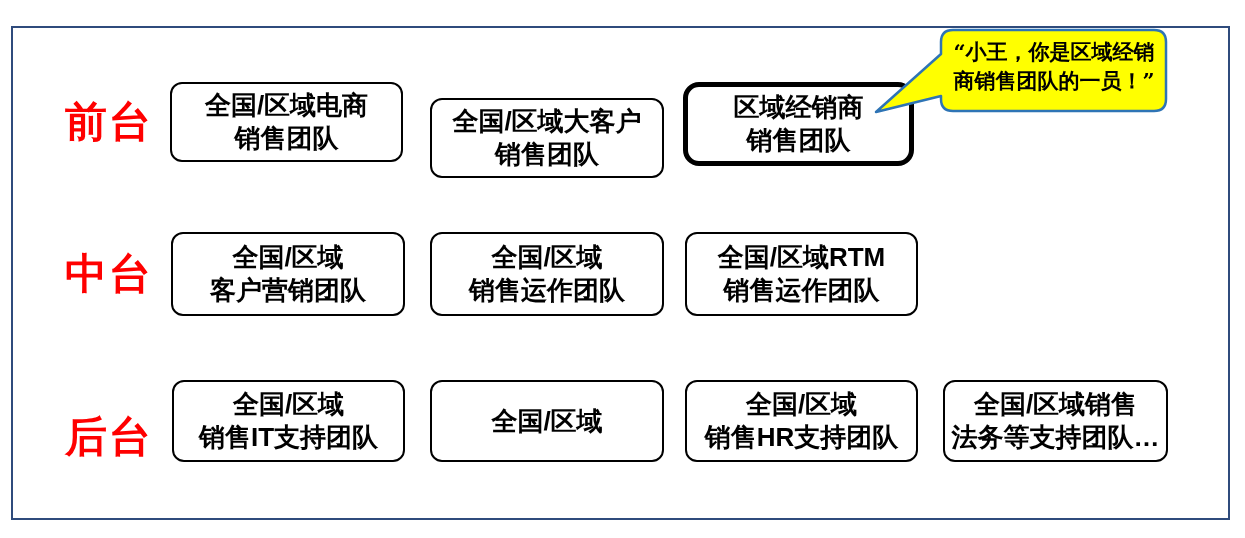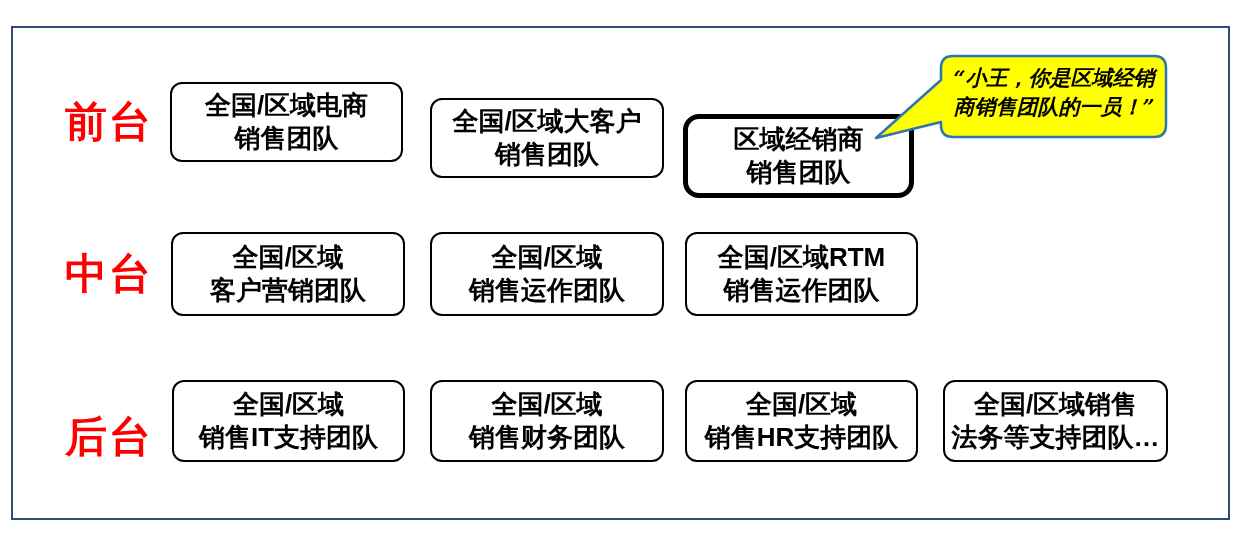--- a/index.html
+++ b/index.html
@@ -46,36 +46,36 @@
     box-sizing:border-box;
   }
   .box.thick{
     border-width:5px;
     border-radius:16px;
   }
   
   .r1{top:82px;height:80px;}
   .r1.c1{left:170px;width:233px;}
   .r1.c2{left:430px;width:234px;margin-top:16px;}
-  .r1.c3{left:683px;width:231px;height:84px;margin-top:32px;}
+  .r1.c3{left:683px;width:231px;height:84px;}
   
   .r2{top:232px;height:84px;}
   .r2.c1{left:171px;width:234px;}
   .r2.c2{left:430px;width:234px;}
   .r2.c3{left:685px;width:233px;}
   
   .r3{top:380px;height:82px;}
   .r3.c1{left:172px;width:233px;}
   .r3.c2{left:430px;width:234px;}
   .r3.c3{left:685px;width:233px;}
   .r3.c4{left:943px;width:225px;}
   
   .callout{
     position:absolute;
-    left:870px;top:50px;width:302px;height:96px;font-style:italic;
+    left:870px;top:24px;width:302px;height:96px;
   }
   .callout svg{position:absolute;left:0;top:0;}
   .callout-text{
     position:absolute;
     left:76px;top:13px;width:216px;
     text-align:center;
     font-family:"DejaVu Serif","Liberation Serif",serif;
     font-size:21px;
     font-weight:bold;
     color:#000000;
@@ -117,21 +117,20 @@
     <div>全国/区域RTM</div>
     <div>销售运作团队</div>
   </div>
 
   <div class="box r3 c1">
     <div>全国/区域</div>
     <div>销售IT支持团队</div>
   </div>
   <div class="box r3 c2">
     <div>全国/区域</div>
-    <div>销售财务团队</div>
   </div>
   <div class="box r3 c3">
     <div>全国/区域</div>
     <div>销售HR支持团队</div>
   </div>
   <div class="box r3 c4">
     <div>全国/区域销售</div>
     <div>法务等支持团队…</div>
   </div>
 

